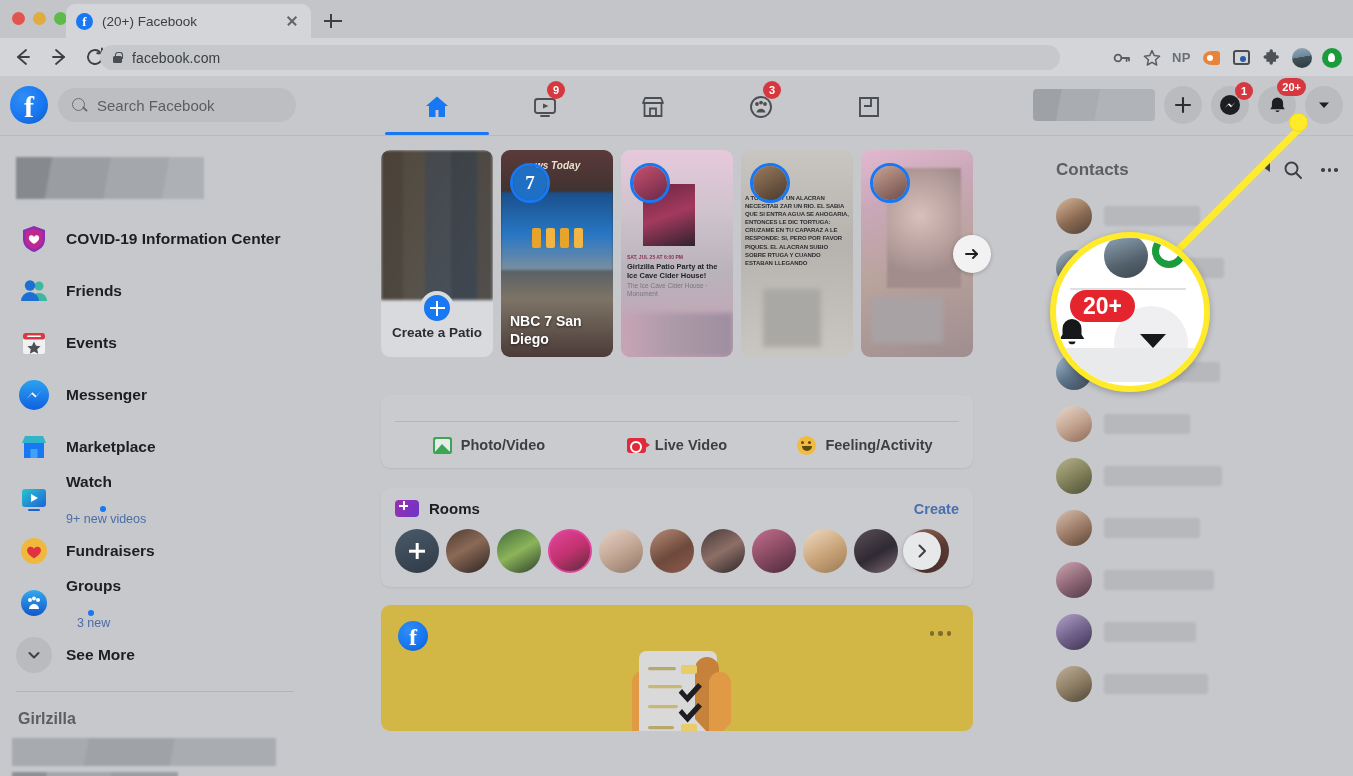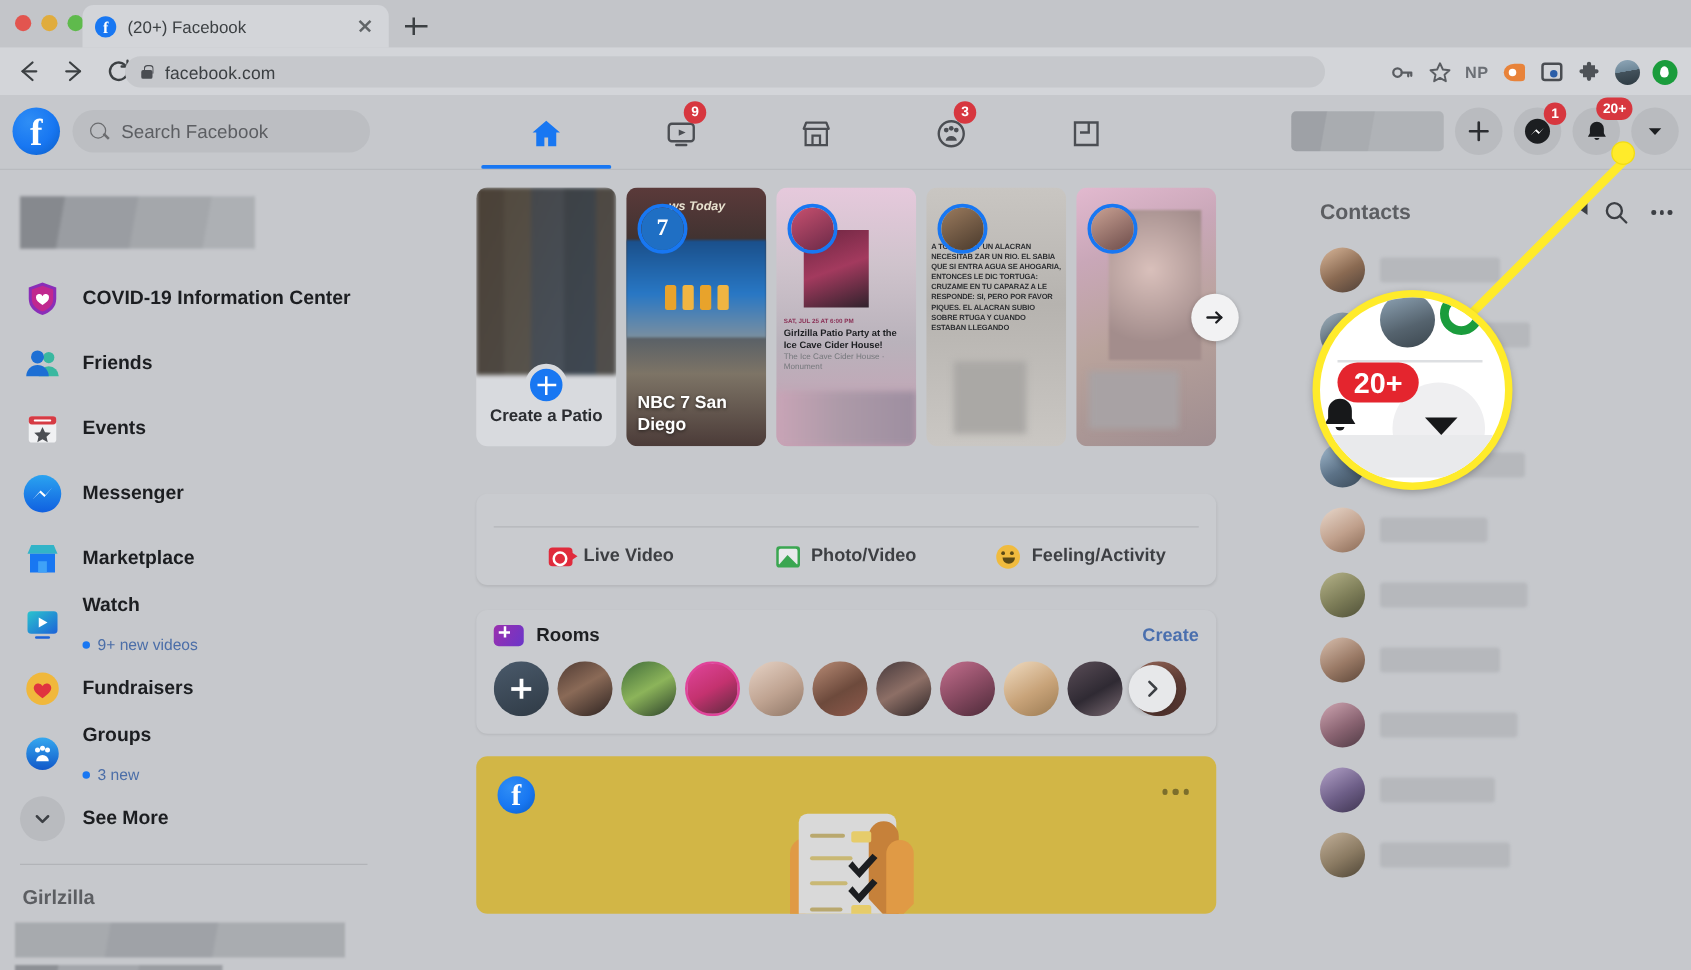--- a/index.html
+++ b/index.html
@@ -129,21 +129,21 @@
 
   
   .sidebar { position: absolute; left: 0; top: 137px; width: 320px; height: 639px; padding: 10px 0 0 12px; }
   .side-profile-blur { width: 188px; height: 42px; margin: 10px 0 14px 4px;
     background: linear-gradient(100deg,#86898e 0%,#86898e 18%,#9a9da2 19%,#9a9da2 48%,#a4a7ab 49%,#a4a7ab 78%,#adb0b4 79%,#adb0b4 100%);
     filter: blur(1.1px); }
   .side-item { display: flex; align-items: center; height: 52px; padding-left: 4px; }
   .side-icon { width: 36px; height: 36px; border-radius: 50%; flex: 0 0 auto; margin-right: 14px;
     display:flex;align-items:center;justify-content:center; position:relative; }
   .side-label { font-size: 15.5px; color: #1c1e21; font-weight: 600; }
-  .side-sub { font-size: 12.5px; color: #4b6ea8; display: flex; align-items: center; margin-top: 15px; }
+  .side-sub { font-size: 12.5px; color: #4b6ea8; display: flex; align-items: center; margin-top: 15px; flex-direction: column; }
   .side-sub .bdot { width: 6px; height: 6px; border-radius: 50%; background: #1877f2; margin-right: 6px; }
   .side-divider { width: 278px; height: 1px; background: #b2b4b8; margin: 10px 0 0 4px; }
   .shortcuts-title { font-size: 16px; color: #5c5e62; font-weight: 600; margin: 18px 0 10px 6px; }
   .sc-blur1 { width: 264px; height: 28px; margin-left: 0;
     background: linear-gradient(100deg,#a7aaae 0%,#a7aaae 28%,#9fa2a7 29%,#9fa2a7 60%,#a9acb0 61%,#a9acb0 100%); filter: blur(1px);}
   .sc-blur2 { width: 166px; height: 22px; margin-top: 6px;
     background: linear-gradient(100deg,#8d9095 0%,#8d9095 20%,#a3a6ab 21%,#a3a6ab 58%,#9a9da2 59%,#9a9da2 100%); filter: blur(1px);}
 
   
   .feed { position: absolute; left: 381px; top: 150px; width: 592px; }
@@ -615,26 +615,26 @@
             <path d="M3 9 H14" stroke="#1c1e21" stroke-width="1.9" stroke-linecap="round"></path>
             <path d="M10 5 L14 9 L10 13" fill="none" stroke="#1c1e21" stroke-width="1.9" stroke-linecap="round" stroke-linejoin="round"></path>
           </svg>
       </div>
     </div>
 
     <div class="card composer">
       <div class="comp-sep"></div>
       <div class="comp-actions">
         <div class="comp-act">
+          <span class="ic-photo"></span>
+          <span>Photo/Video</span>
+        </div>
+        <div class="comp-act">
           <span class="ic-live"></span>
           <span>Live Video</span>
-        </div>
-        <div class="comp-act">
-          <span class="ic-photo"></span>
-          <span>Photo/Video</span>
         </div>
         <div class="comp-act">
           <span class="ic-feel"></span>
           <span>Feeling/Activity</span>
         </div>
       </div>
     </div>
 
     <div class="card rooms" style="margin-top:20px;">
       <div class="rooms-head">

